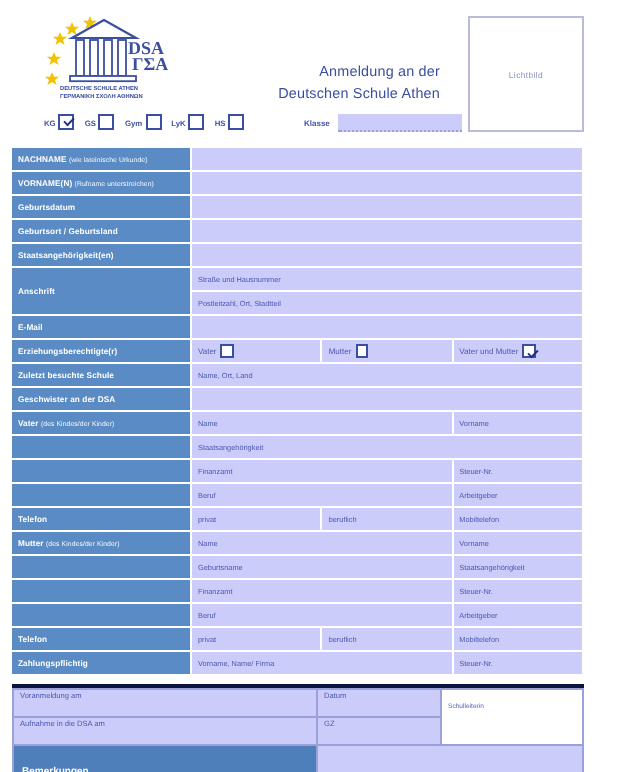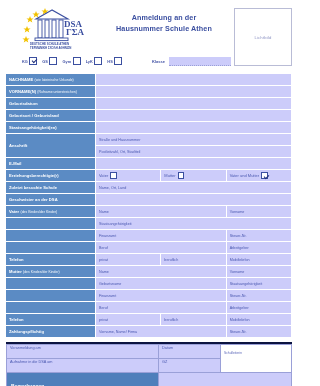--- a/index.html
+++ b/index.html
@@ -10,22 +10,22 @@
     color:#2d3a8c;
     overflow:hidden;
   }
   .page{position:relative;width:298px;height:386px;box-sizing:border-box;}
 
   
   .header{position:relative;height:72px;padding:6px 6px 0 6px;box-sizing:border-box;}
   .logo{position:absolute;left:22px;top:6px;width:72px;height:46px;}
   .logo svg{display:block;}
   .title{
-    position:absolute;left:108px;top:12px;width:112px;
-    text-align:center;font-size:7.2px;font-weight:bold;line-height:1.55;
+    position:absolute;left:108px;top:30px;width:112px;
+    text-align:right;font-size:7.2px;font-weight:normal;line-height:1.55;
     color:#3b4fa0;letter-spacing:.1px;
   }
   .photo-box{
     position:absolute;right:6px;top:8px;width:56px;height:56px;
     border:1px solid #b9bcd6;background:#fff;
     display:flex;align-items:center;justify-content:center;
   }
   .photo-box span{font-size:4.2px;color:#8d93c4;letter-spacing:.2px;}
 
   
@@ -108,21 +108,21 @@
 
         <text x="42" y="21" font-family="Liberation Serif, serif" font-size="9" font-weight="bold" fill="#3b4fa0">DSA</text>
         <text x="44" y="29" font-family="Liberation Serif, serif" font-size="9" font-weight="bold" fill="#3b4fa0">ΓΣΑ</text>
         <text x="8" y="39" font-family="Liberation Sans, sans-serif" font-size="2.9" font-weight="bold" fill="#3b4fa0">DEUTSCHE SCHULE ATHEN</text>
         <text x="8" y="43" font-family="Liberation Sans, sans-serif" font-size="2.9" font-weight="bold" fill="#3b4fa0">ΓΕΡΜΑΝΙΚΗ ΣΧΟΛΗ ΑΘΗΝΩΝ</text>
       </svg>
     </div>
 
     <div class="title">
       <div>Anmeldung an der</div>
-      <div>Hausnummer Schule Athen</div>
+      <div>Deutschen Schule Athen</div>
     </div>
 
     <div class="photo-box">
       <span>Lichtbild</span>
     </div>
 
     <div class="school-types">
       <div class="st-item">
         <span class="lbl">KG</span>
         <span class="cb checked"></span>

